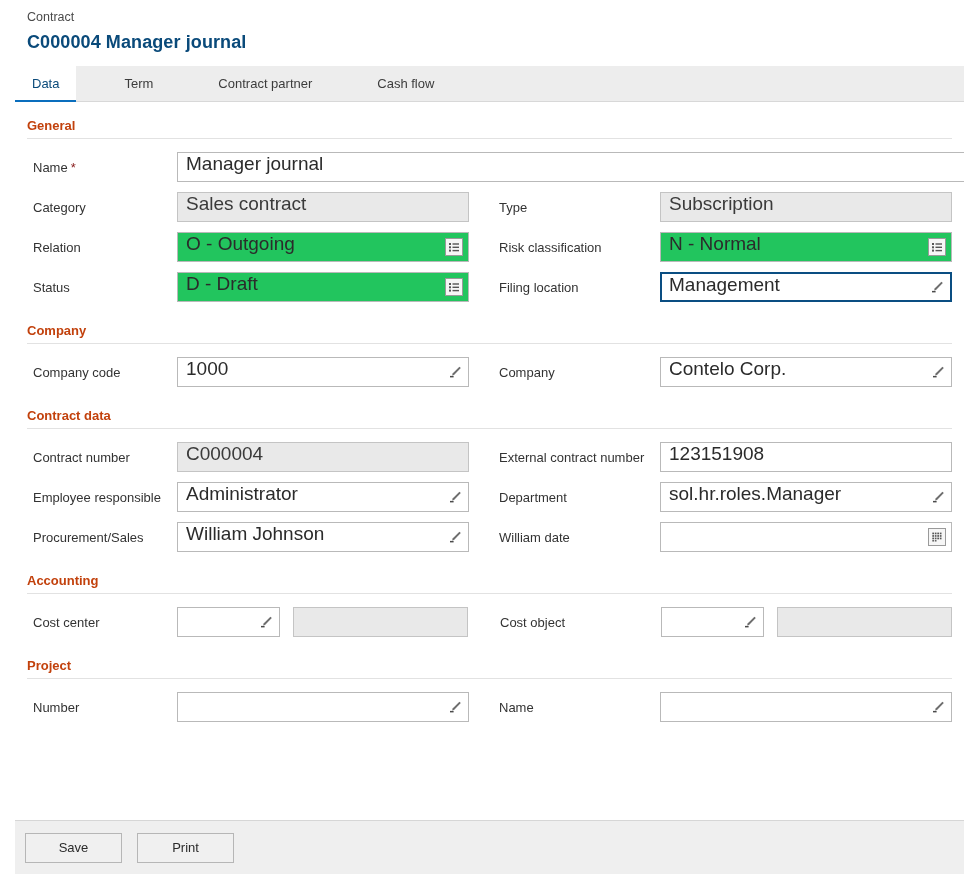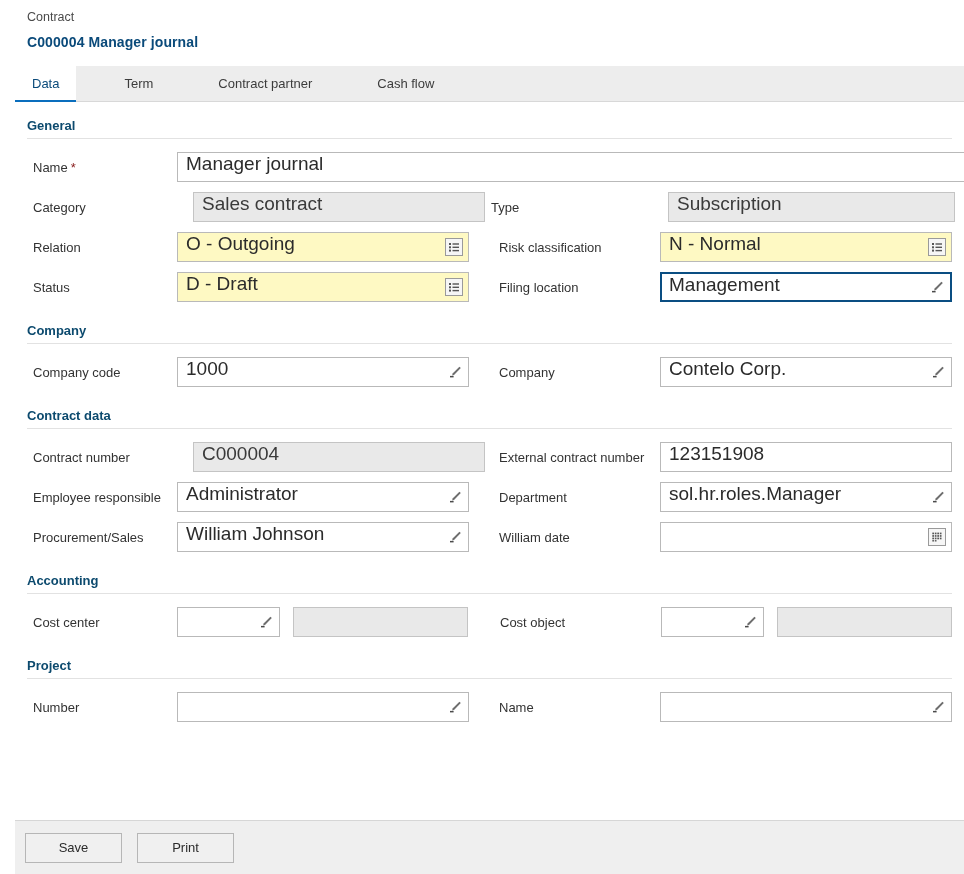--- a/index.html
+++ b/index.html
@@ -8,21 +8,21 @@
     width: 964px; height: 874px;
     background: #ffffff;
     font-family: "Liberation Sans", sans-serif;
     -webkit-font-smoothing: antialiased;
   }
   .page { position: relative; width: 964px; height: 874px; overflow: hidden; display: flex; flex-direction: column; padding-left: 15px; }
 
   
   .header { padding: 8px 0 0 12px; }
   .breadcrumb { font-size: 12.5px; color: #4a4a4a; line-height: 18px; }
-  .page-title { font-size: 14px; font-weight: bold; color: #0a4a7a; line-height: 26px; margin-top: 3px; letter-spacing: 0.1px; }
+  .page-title { font-size: 18px; font-weight: bold; color: #0a4a7a; line-height: 26px; margin-top: 3px; letter-spacing: 0.1px; }
 
   
   .tabbar {
     margin-top: 11px;
     height: 36px;
     background: #ededed;
     border-bottom: 1px solid #d8d8d8;
     display: flex;
     align-items: stretch;
     padding-left: 0;
@@ -42,21 +42,21 @@
   .tab.active::after {
     content: ""; position: absolute; left: 0; right: 0; bottom: -1px;
     height: 2px; background: #0a6ebd;
   }
 
   
   .form-body { flex: 1 1 auto; padding: 0 12px; overflow: hidden; }
 
   .section { margin-top: 16px; }
   .section-title {
-    font-size: 13px; font-weight: bold; color: #0c4a6e;
+    font-size: 13px; font-weight: bold; color: #c2410c;
     padding: 0 0 5px 0;
   }
   .section-rule { height: 1px; background: #e2e2e2; width: 100%; }
 
   .rows { padding-top: 8px; }
   .row { display: flex; align-items: center; height: 40px; }
 
   .cell { display: flex; align-items: center; }
   .cell.left  { width: 482px; }
   .cell.right { width: 470px; }
@@ -79,22 +79,22 @@
     display: flex; align-items: flex-start;
     font-size: 19px; color: #2b2b2b;
     padding: 0 8px;
   }
   .field .val { white-space: nowrap; overflow: hidden; text-overflow: ellipsis; padding-right: 22px; }
   .field.wide { width: 292px; }
   .field.full { width: 789px; }
   .field.small { width: 103px; }
   .field.mirror { width: 175px; }
 
-  .field.disabled { background: #e9e9e9; border-color: #c4c4c4; color: #3a3a3a; margin-left: 16px; }
-  .field.tinted { background: #fef9c3; }
+  .field.disabled { background: #e9e9e9; border-color: #c4c4c4; color: #3a3a3a; }
+  .field.tinted { background: #22c55e; }
   .field.focused { border: 2px solid #0a4e82; padding: 0 7px; }
 
   
   .fic {
     position: absolute; right: 5px; top: 50%; transform: translateY(-50%);
     display: flex; align-items: center; justify-content: center;
     cursor: pointer;
   }
   .fic.boxed { width: 18px; height: 18px; border: 1px solid #9a9a9a; background: #f6f6f6; }
   .fic svg { display: block; }

